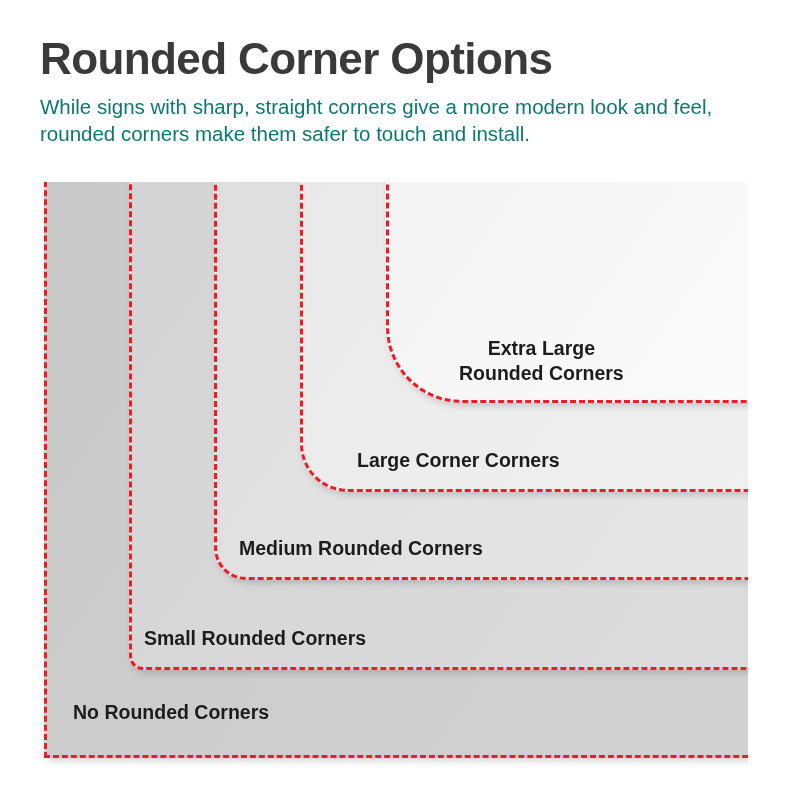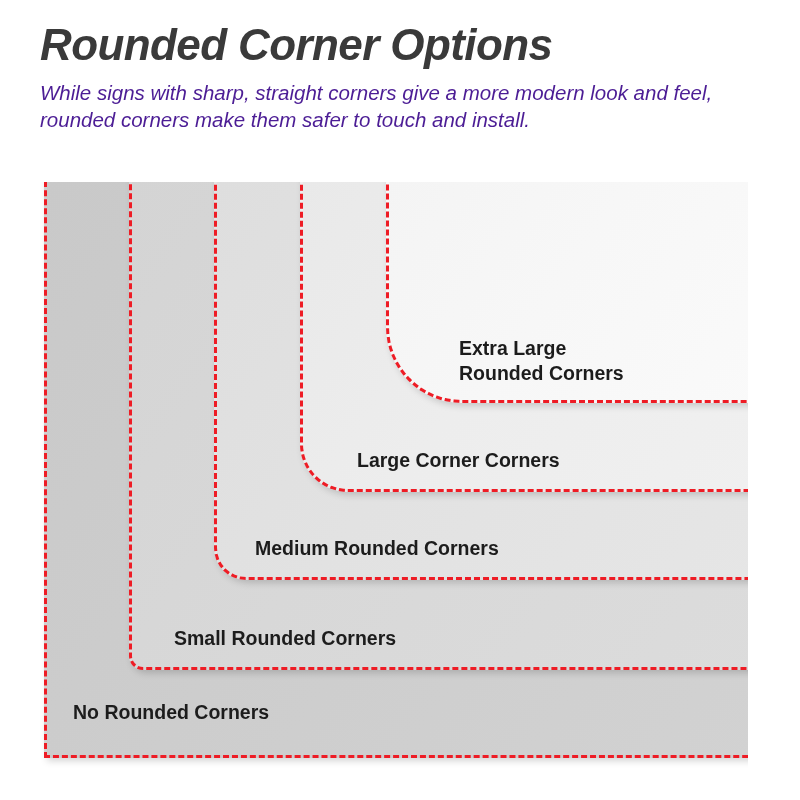--- a/index.html
+++ b/index.html
@@ -20,36 +20,35 @@
     left: 0; top: 0;
     width: 800px;
     height: 800px;
     background: #ffffff;
   }
 
   
   #header {
     position: absolute;
     left: 40px;
-    top: 22px;
+    top: 36px;
     width: 730px;
-    font-style: italic;
   }
   #title {
     font-size: 44px;
     font-weight: bold;
     color: #3a3a3a;
     letter-spacing: -0.6px;
     line-height: 1.06;
     margin: 0 0 10px 0;
     white-space: nowrap;
   }
   #subtitle {
     font-size: 20.5px;
-    color: #4c1d95;
+    color: #0f766e;
     line-height: 1.34;
     margin: 0;
     max-width: 700px;
   }
 
   
   #stage {
     position: absolute;
     left: 36px;
     top: 182px;
@@ -59,20 +58,21 @@
   }
 
   
   .panel {
     position: absolute;
     box-sizing: border-box;
     border: 3px dashed #ee1c25;
     border-top: none;
     border-right: none;
     box-shadow: 3px 3px 7px rgba(0,0,0,0.17);
+    text-align: center;
   }
   
   .panel::before {
     content: "";
     position: absolute;
     left: -3px;
     top: -6px;
     width: 3px;
     height: 10px;
     background: transparent;
@@ -100,32 +100,32 @@
 
   
   #panel-small {
     left: 93px;
     top: -10px;
     width: 655px;
     height: 498px;
     border-radius: 0 0 0 14px;
     background: linear-gradient(125deg, #d4d4d4 0%, #d8d8d8 45%, #dcdcdc 100%);
   }
-  #label-small { left: 42px; bottom: 16px; }
+  #label-small { left: 12px; bottom: 16px; }
 
   
   #panel-medium {
     left: 178px;
     top: -10px;
     width: 570px;
     height: 408px;
     border-radius: 0 0 0 32px;
     background: linear-gradient(125deg, #dedede 0%, #e2e2e2 45%, #e6e6e6 100%);
   }
-  #label-medium { left: 38px; bottom: 16px; }
+  #label-medium { left: 22px; bottom: 16px; }
 
   
   #panel-large {
     left: 264px;
     top: -10px;
     width: 484px;
     height: 320px;
     border-radius: 0 0 0 48px;
     background: linear-gradient(125deg, #e9e9e9 0%, #ededed 45%, #f0f0f0 100%);
   }

